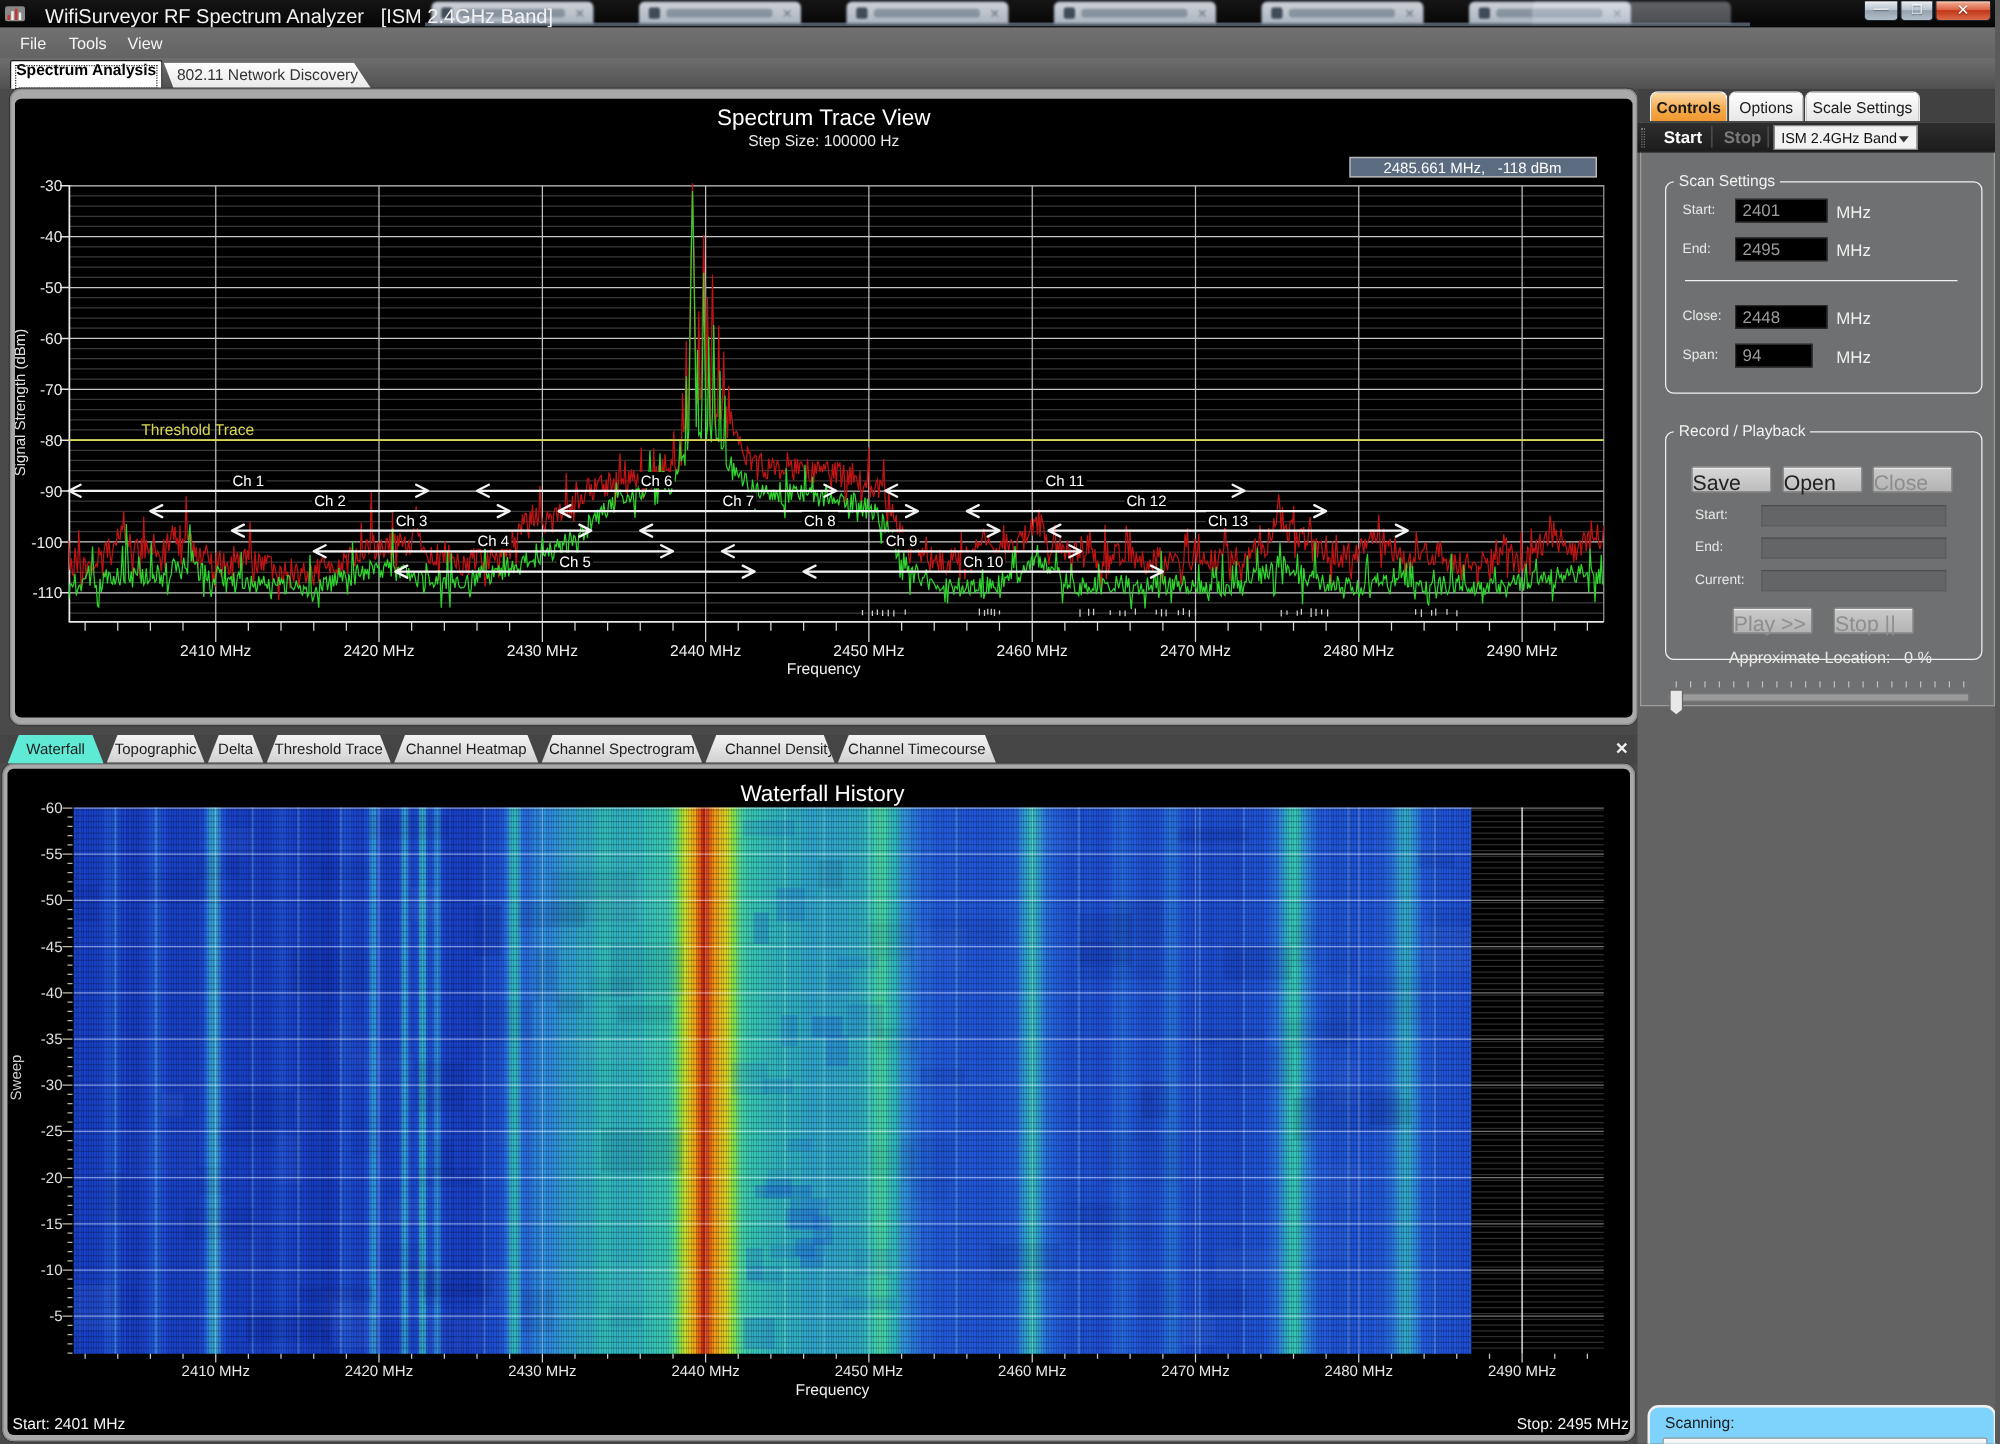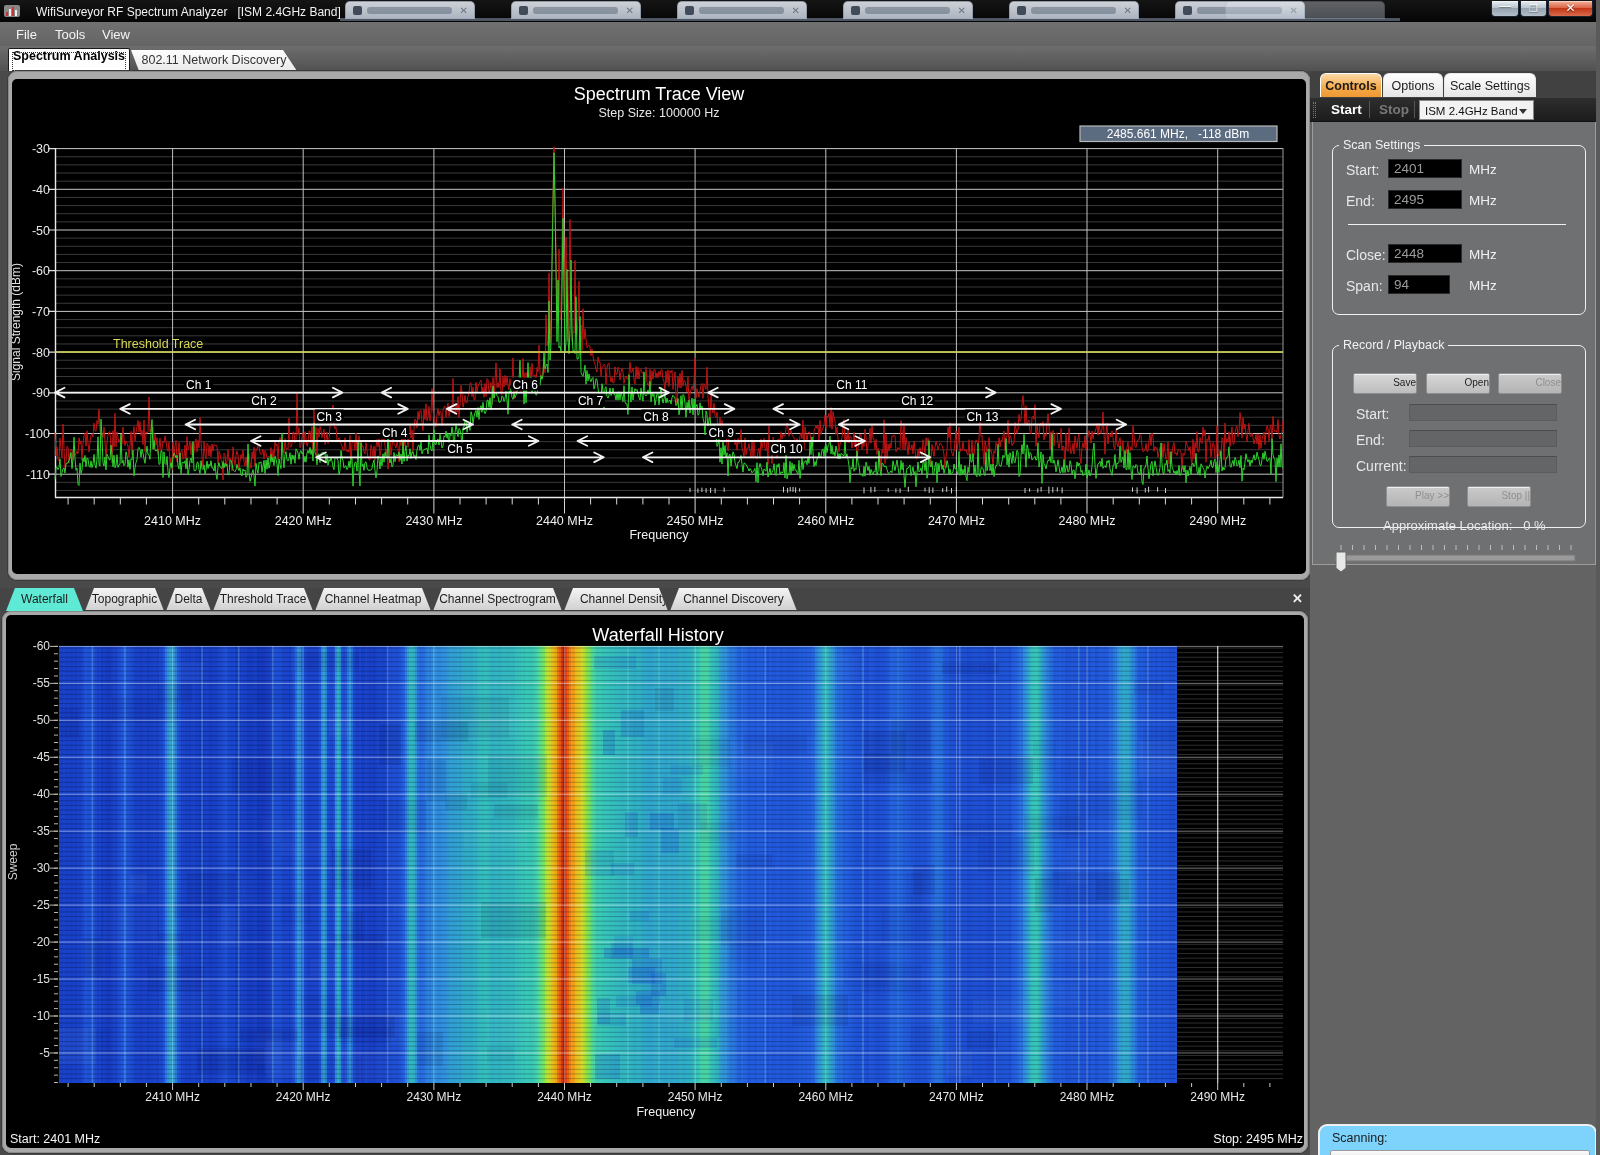--- a/index.html
+++ b/index.html
@@ -1,19 +1,19 @@
 <!DOCTYPE html>
 <html><head><meta charset="utf-8"><style>
 *{margin:0;padding:0;box-sizing:border-box}
 body{width:1600px;height:1155px;overflow:hidden;font-family:"Liberation Sans",sans-serif;background:#4a4a4a;position:relative}
 .abs{position:absolute}
 
 #titlebar{left:0;top:0;width:1600px;height:22px;background:linear-gradient(#151515,#050505)}
 #appicon{left:4px;top:3px;width:16px;height:16px}
-#apptitle{left:36px;top:5px;color:#f2f2f2;font-size:12px}
+#apptitle{left:36px;top:5px;color:#f2f2f2;font-size:16px}
 .ghost{top:1px;height:18px;background:linear-gradient(#eef2f8,#c9d4e2);opacity:.85;filter:blur(0.7px);border-radius:5px 5px 0 0;border:1px solid rgba(140,155,175,.6)}
 .ghostline{left:340px;top:18px;width:1060px;height:3px;background:rgba(165,185,210,.45)}
 .gico{position:absolute;left:7px;top:4px;width:9px;height:9px;background:#4a5668;border-radius:2px}
 .gx{position:absolute;right:6px;top:3px;color:#7b8795;font-size:10px}
 .gtxt{position:absolute;left:21px;top:5px;height:7px;right:22px;background:rgba(110,125,145,.55);border-radius:3px}
 .winbtn{top:1px;height:16px;border:1px solid #1c2530;border-top:none;border-radius:0 0 4px 4px;box-shadow:inset 0 1px 0 rgba(255,255,255,.45)}
 #btnmin{left:1491px;width:28px;background:linear-gradient(#e8edf2,#b9c4cf 45%,#96a3b0 50%,#b2bec9)}
 #btnmax{left:1520px;width:27px;background:linear-gradient(#e8edf2,#b9c4cf 45%,#96a3b0 50%,#b2bec9)}
 #btnclose{left:1548px;width:45px;background:linear-gradient(#f2b39a,#dc6547 45%,#c23718 50%,#d96b4c)}
 .winglyph{position:relative;display:block;text-align:center;font-size:10px;color:#fff;line-height:15px;text-shadow:0 1px 1px rgba(0,0,0,.5)}
@@ -46,24 +46,24 @@
 #ctoolbar .grip{position:absolute;left:3px;top:4px;width:3px;height:16px;border-left:1px dotted #777;border-right:1px dotted #777}
 #cstart{position:absolute;left:21px;top:4px;color:#fff;font-weight:bold;font-size:13.5px}
 #csep1{position:absolute;left:59px;top:3px;width:1px;height:17px;background:#555}
 #cstop{position:absolute;left:69px;top:4px;color:#787878;font-weight:bold;font-size:13.5px}
 #csep2{position:absolute;left:104px;top:3px;width:1px;height:17px;background:#555}
 #cdrop{position:absolute;left:109px;top:2px;width:115px;height:20px;background:#f2f2f2;border:1px solid #888;color:#111;font-size:11.5px;padding:4px 0 0 5px}
 #cdrop .arr{position:absolute;right:6px;top:8px;width:0;height:0;border-left:4px solid transparent;border-right:4px solid transparent;border-top:5px solid #333}
 #cpanel{left:1312px;top:98px;width:284px;height:467px;background:#6e7071;border:1px solid #9c9c9c;border-top:none}
 .grp{position:absolute;border:1.6px solid #f0f0f0;border-radius:7px}
 .grp .glabel{position:absolute;left:6px;top:-8px;background:#6e7071;padding:0 4px;color:#f2f2f2;font-size:12.5px}
-.flabel{position:absolute;color:#e8e8e8;font-size:14px}
+.flabel{position:absolute;color:#e8e8e8;font-size:11px}
 .ffield{position:absolute;background:#000;border:1px solid #2a2a2a;color:#9b9b9b;font-size:13.5px;padding:1px 0 0 5px}
 .fmhz{position:absolute;color:#f0f0f0;font-size:13.5px}
-.gbtn{position:absolute;height:21px;background:linear-gradient(#d8d8d8,#bdbdbd);border:1px solid #8f8f8f;border-radius:2px;color:#222;font-size:10px;text-align:right;padding-top:3px;box-shadow:inset 0 1px 0 #f0f0f0}
+.gbtn{position:absolute;height:21px;background:linear-gradient(#d8d8d8,#bdbdbd);border:1px solid #8f8f8f;border-radius:2px;color:#222;font-size:17px;text-align:left;padding-top:3px;box-shadow:inset 0 1px 0 #f0f0f0}
 .gbtn.dis{color:#8e8e8e;background:linear-gradient(#cacaca,#b4b4b4)}
 .sunken{position:absolute;background:#636567;border:1px solid #5a5c5e;border-top-color:#4a4c4e;height:17px}
 
 #scanbox{left:1318px;top:1124px;width:279px;height:40px;background:#7dd3fc;border:2px solid #efefef;border-radius:9px}
 #scanbox .lbl{position:absolute;left:12px;top:5px;font-size:12.5px;color:#1a1a1a}
 #scanbox .bar{position:absolute;left:10px;top:24px;width:260px;height:12px;background:linear-gradient(#fdfdfd,#dcdcdc);border:1px solid #9a9a9a;border-radius:2px}
 
 #redge{left:1596px;top:0;width:4px;height:1155px;background:#5a5a5a}
 </style></head><body>
 <div class="abs" id="titlebar"></div>
@@ -196,21 +196,21 @@
 </g>
   </svg>
 <div class="abs" id="bottabs"></div>
 <div class="btab" id="bt-active" style="left:6px;width:77px;clip-path:polygon(9px 0,68px 0,100% 100%,0 100%);">Waterfall</div>
 <div class="btab" style="left:85px;width:79px;clip-path:polygon(9px 0,70px 0,100% 100%,0 100%);">Topographic</div>
 <div class="btab" style="left:166px;width:45px;clip-path:polygon(9px 0,36px 0,100% 100%,0 100%);">Delta</div>
 <div class="btab" style="left:213px;width:100px;clip-path:polygon(9px 0,91px 0,100% 100%,0 100%);">Threshold Trace</div>
 <div class="btab" style="left:315px;width:116px;clip-path:polygon(9px 0,107px 0,100% 100%,0 100%);">Channel Heatmap</div>
 <div class="btab" style="left:433px;width:129px;clip-path:polygon(9px 0,120px 0,100% 100%,0 100%);">Channel Spectrogram</div>
 <div class="btab" style="left:564px;width:104px;clip-path:polygon(9px 0,95px 0,100% 100%,0 100%);text-align:right;">Channel Density</div>
-<div class="btab" style="left:670px;width:127px;clip-path:polygon(9px 0,118px 0,100% 100%,0 100%);">Channel Discovery</div>
+<div class="btab" style="left:670px;width:127px;clip-path:polygon(9px 0,118px 0,100% 100%,0 100%);">Channel Timecourse</div>
 <div class="abs" id="btx">✕</div>
 <div class="abs panelframe" id="wfframe"></div>
 <div class="abs" id="wfblack"></div>
 <svg style="position:absolute;left:6px;top:615px" width="1298" height="533" viewBox="6 615 1298 533">
 <g font-family="Liberation Sans, sans-serif">
 <text x="658" y="641" text-anchor="middle" font-size="18" fill="#fff">Waterfall History</text>
 <path d="M59.0 648.00H1283M59.0 652.63H1283M59.0 657.26H1283M59.0 661.89H1283M59.0 666.52H1283M59.0 671.15H1283M59.0 675.78H1283M59.0 680.41H1283M59.0 685.04H1283M59.0 689.67H1283M59.0 694.30H1283M59.0 698.93H1283M59.0 703.56H1283M59.0 708.19H1283M59.0 712.82H1283M59.0 717.45H1283M59.0 722.08H1283M59.0 726.71H1283M59.0 731.34H1283M59.0 735.97H1283M59.0 740.60H1283M59.0 745.23H1283M59.0 749.86H1283M59.0 754.49H1283M59.0 759.12H1283M59.0 763.75H1283M59.0 768.38H1283M59.0 773.01H1283M59.0 777.64H1283M59.0 782.27H1283M59.0 786.90H1283M59.0 791.53H1283M59.0 796.16H1283M59.0 800.79H1283M59.0 805.42H1283M59.0 810.05H1283M59.0 814.68H1283M59.0 819.31H1283M59.0 823.94H1283M59.0 828.57H1283M59.0 833.20H1283M59.0 837.83H1283M59.0 842.46H1283M59.0 847.09H1283M59.0 851.72H1283M59.0 856.35H1283M59.0 860.98H1283M59.0 865.61H1283M59.0 870.24H1283M59.0 874.87H1283M59.0 879.50H1283M59.0 884.13H1283M59.0 888.76H1283M59.0 893.39H1283M59.0 898.02H1283M59.0 902.65H1283M59.0 907.28H1283M59.0 911.91H1283M59.0 916.54H1283M59.0 921.17H1283M59.0 925.80H1283M59.0 930.43H1283M59.0 935.06H1283M59.0 939.69H1283M59.0 944.32H1283M59.0 948.95H1283M59.0 953.58H1283M59.0 958.21H1283M59.0 962.84H1283M59.0 967.47H1283M59.0 972.10H1283M59.0 976.73H1283M59.0 981.36H1283M59.0 985.99H1283M59.0 990.62H1283M59.0 995.25H1283M59.0 999.88H1283M59.0 1004.51H1283M59.0 1009.14H1283M59.0 1013.77H1283M59.0 1018.40H1283M59.0 1023.03H1283M59.0 1027.66H1283M59.0 1032.29H1283M59.0 1036.92H1283M59.0 1041.55H1283M59.0 1046.18H1283M59.0 1050.81H1283M59.0 1055.44H1283M59.0 1060.07H1283M59.0 1064.70H1283M59.0 1069.33H1283M59.0 1073.96H1283M59.0 1078.59H1283" stroke="rgba(120,120,120,0.38)" stroke-width="1" fill="none"></path>
 <rect x="59" y="646" width="2" height="437" fill="rgb(25,66,201)"></rect>
       <rect x="61" y="646" width="2" height="437" fill="rgb(24,64,199)"></rect>
       <rect x="63" y="646" width="2" height="437" fill="rgb(26,68,204)"></rect>

